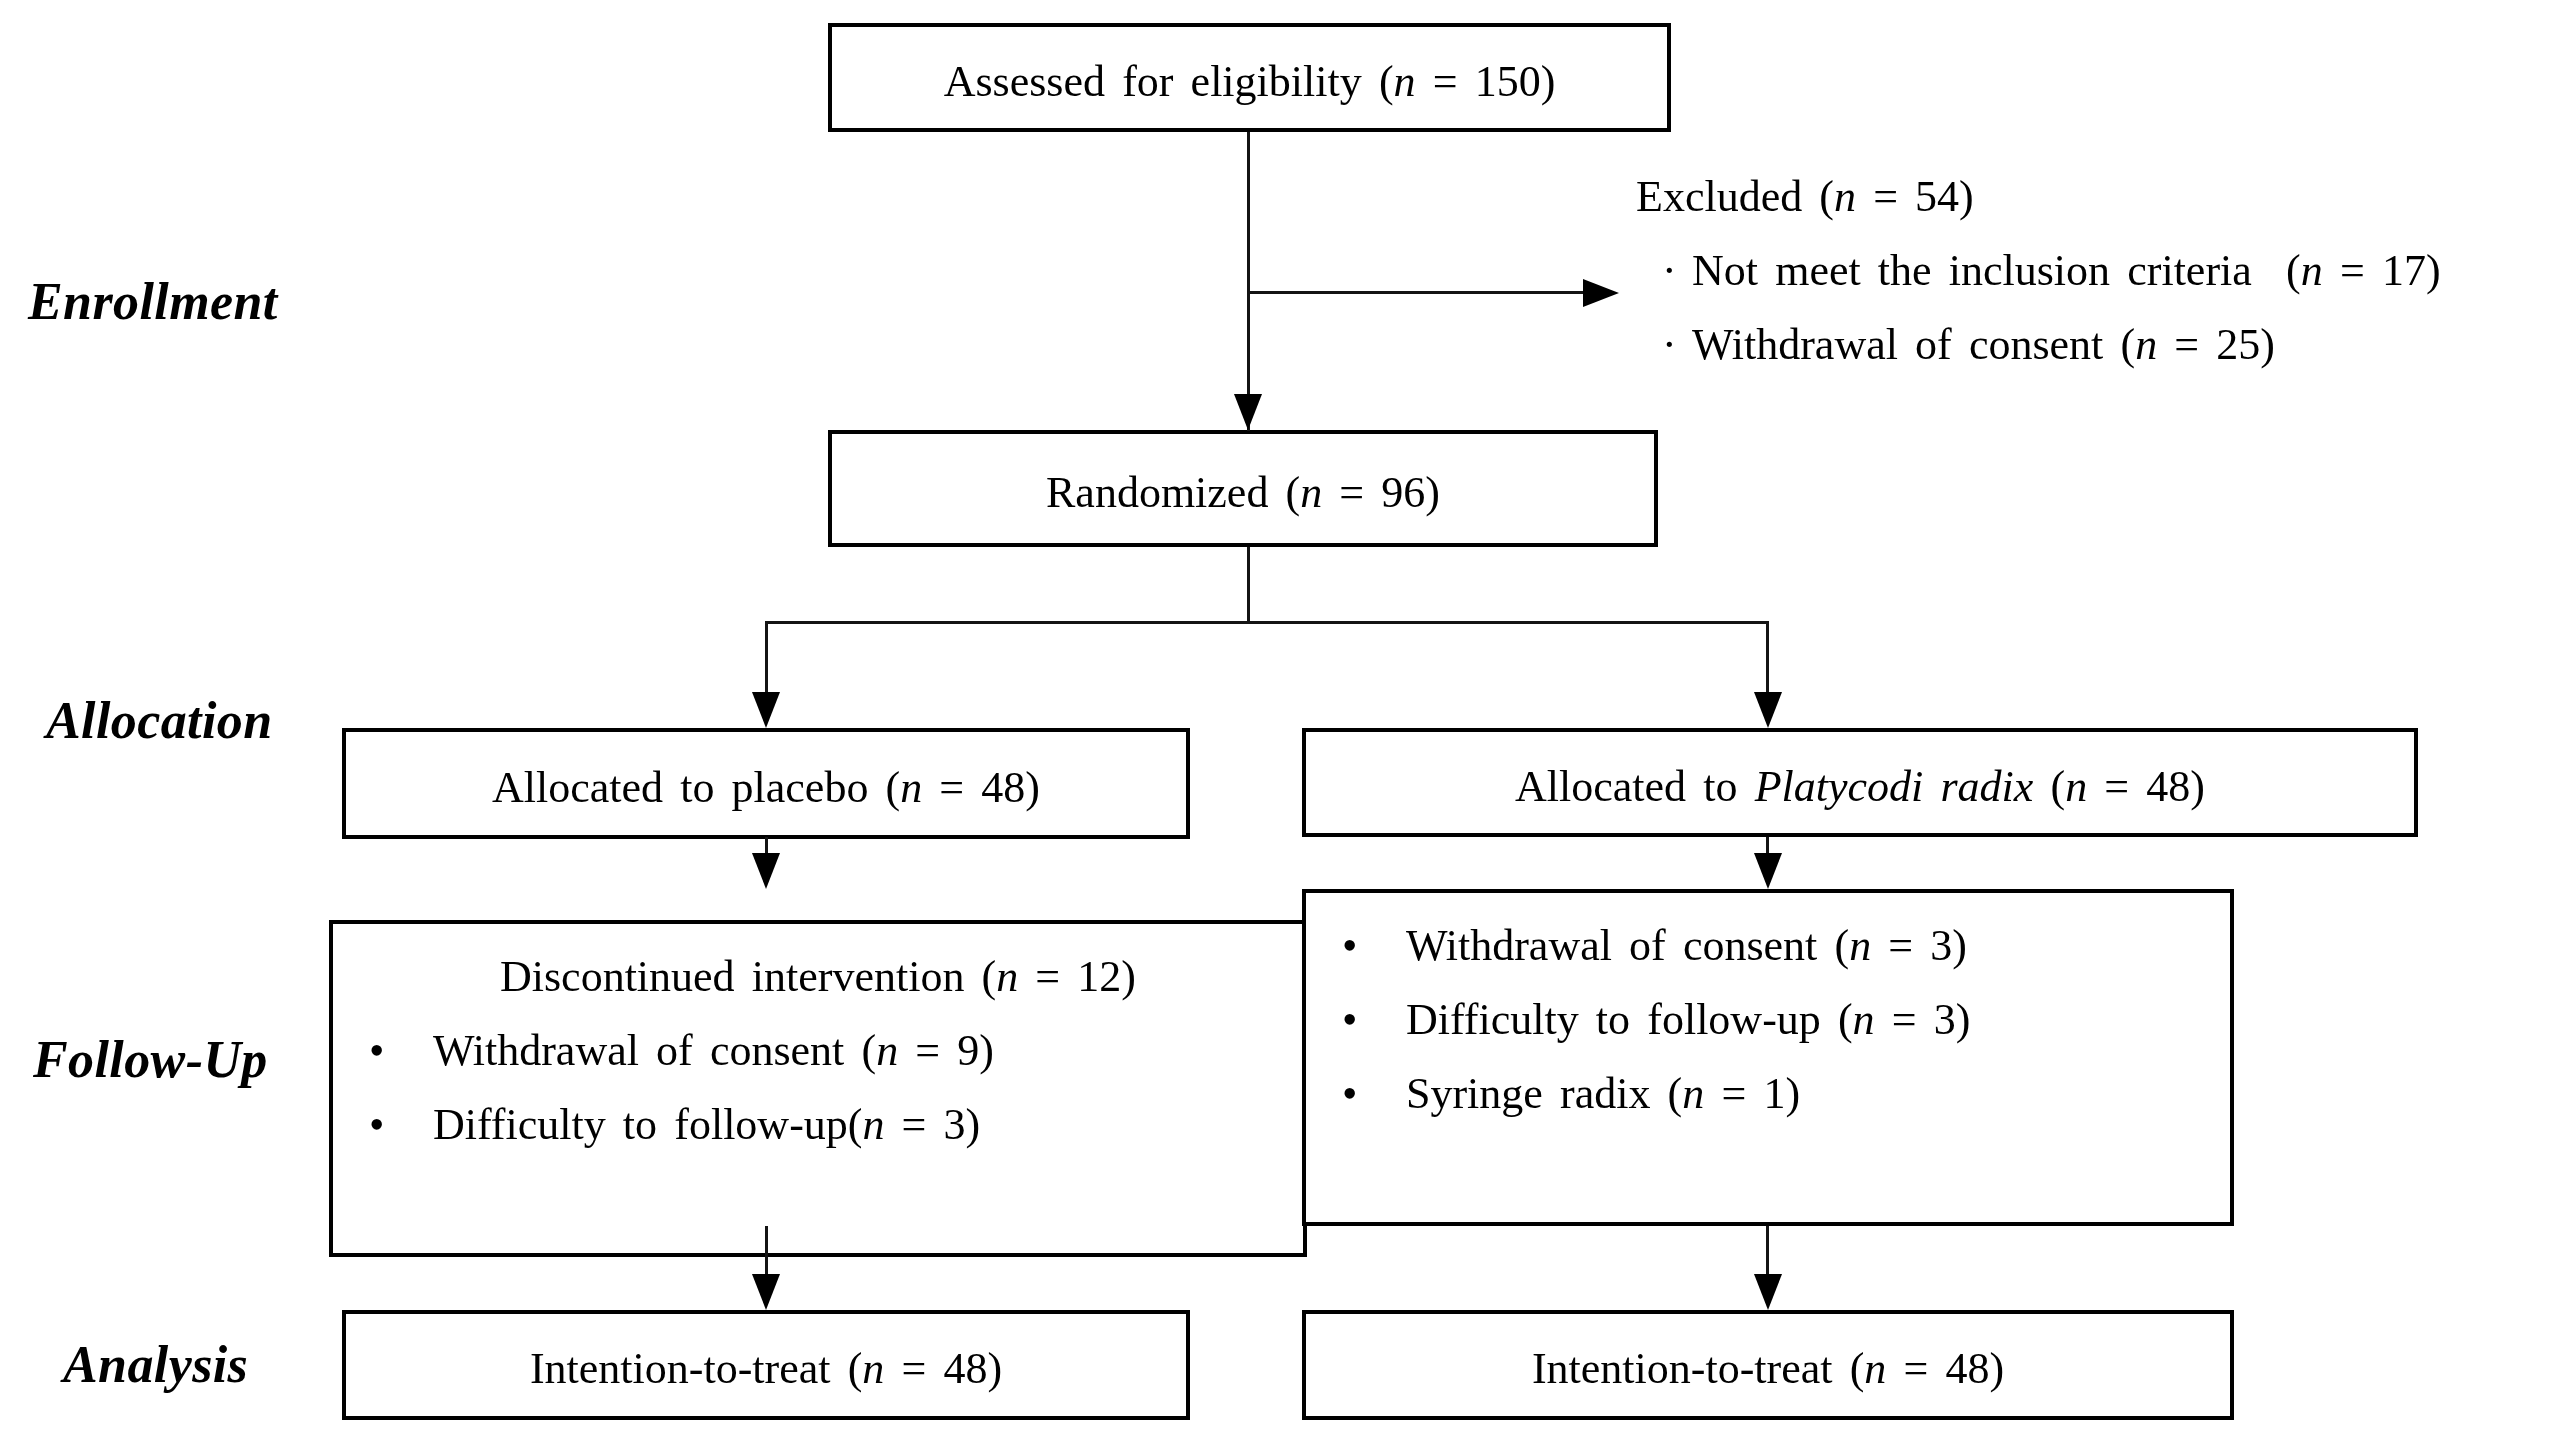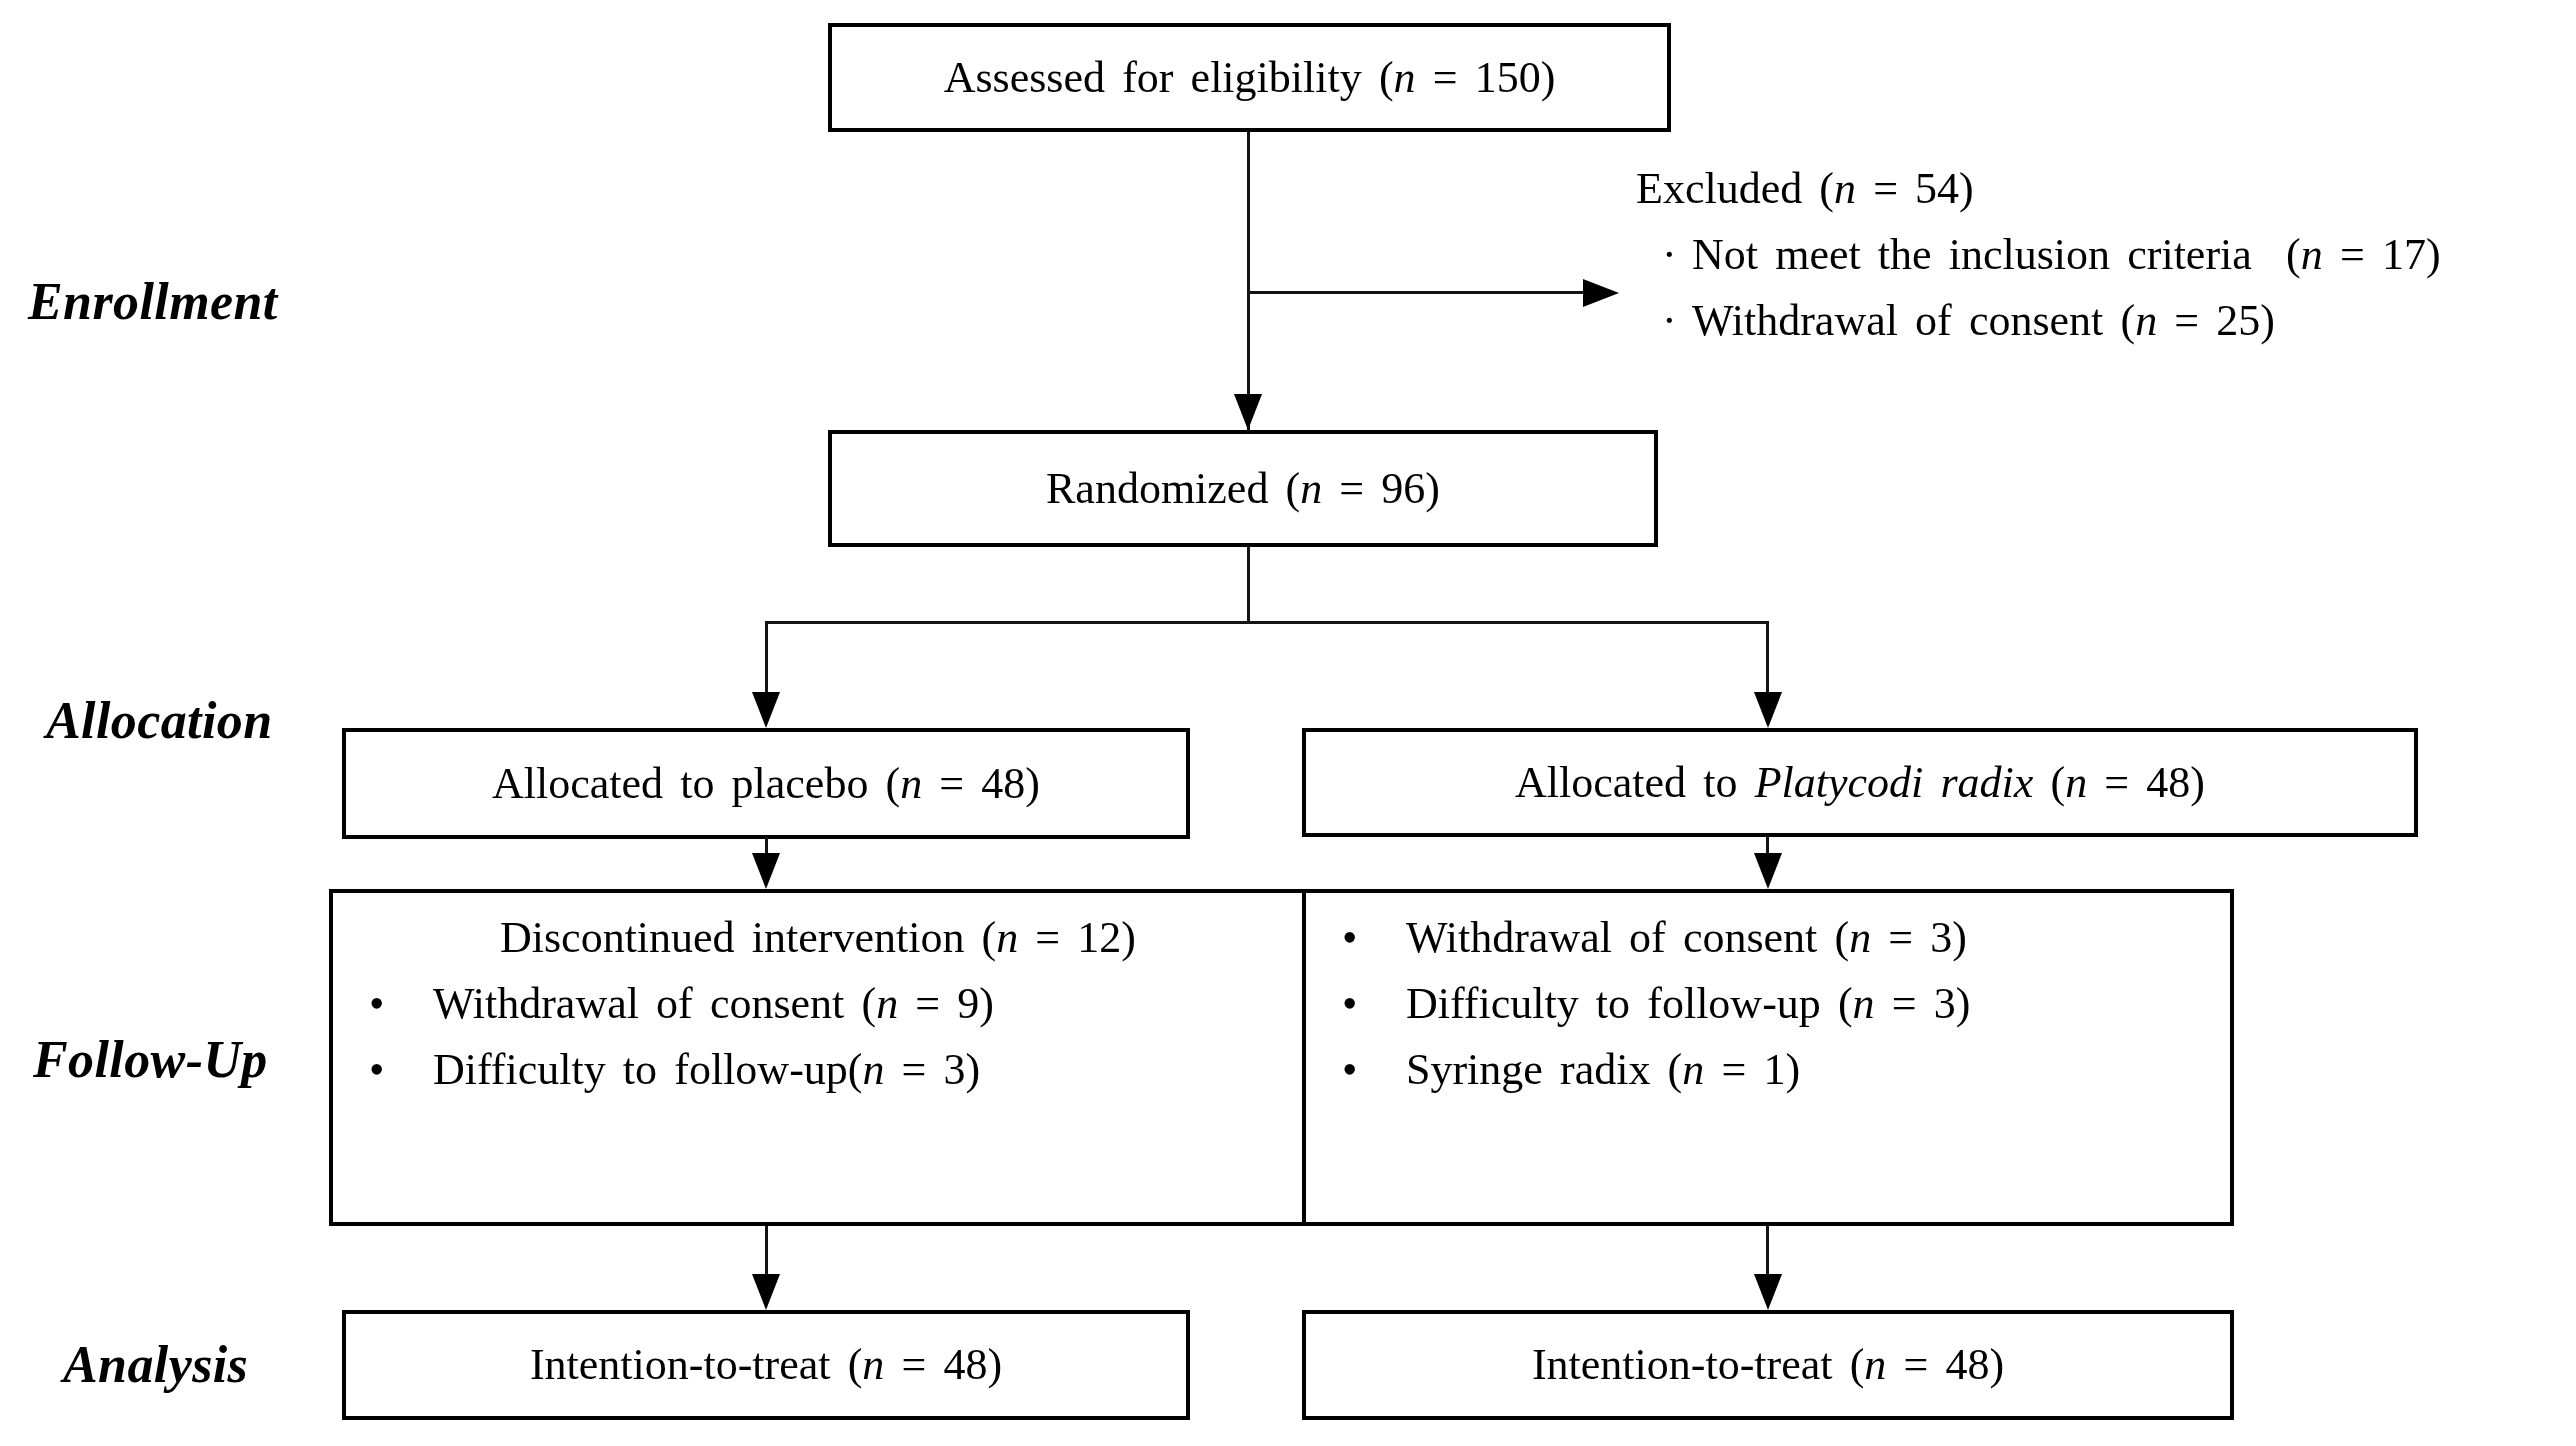--- a/index.html
+++ b/index.html
@@ -6,21 +6,21 @@
   .canvas{
     position:relative;width:2576px;height:1447px;background:#ffffff;
     font-family:"Liberation Serif","DejaVu Serif",serif;
     font-size:44px;color:#000;word-spacing:0.14em;overflow:hidden;
   }
   .box{
     position:absolute;box-sizing:border-box;border:4.1px solid #000;background:#fff;
     display:flex;flex-direction:column;justify-content:center;
   }
   .box.list{justify-content:flex-start;padding-top:11.5px;}
-  .line{white-space:pre;line-height:66px;}
+  .line{white-space:pre;line-height:66px;margin-top:8px;}
   .line.center{text-align:center;}
   .line.bulleted{padding-left:36px;}
   .line .bullet{display:inline-block;width:64px;}
   .excluded{position:absolute;left:1636px;top:156px;}
   .excluded .line.bulleted{padding-left:26px;}
   .excluded .line .bullet{width:30px;}
   .stage-label{
     position:absolute;font-weight:bold;font-style:italic;
     font-size:52px;line-height:59px;letter-spacing:0.4px;
   }
@@ -57,21 +57,21 @@
     </div>
 
   <div class="box" style="left:342px;top:728px;width:848px;height:111px">
       <div class="line center"><span>Allocated to placebo</span> (<em>n</em> = 48)</div>
     </div>
 
   <div class="box" style="left:1302px;top:728px;width:1116px;height:109px">
       <div class="line center"><span>Allocated to </span><em>Platycodi radix</em> (<em>n</em> = 48)</div>
     </div>
 
-  <div class="box list" style="left:329px;top:889px;width:978px;height:337px">
+  <div class="box list" style="left:329px;top:920px;width:978px;height:337px">
       <div class="line center"><span>Discontinued intervention</span> (<em>n</em> = 12)</div>
       <div class="line bulleted"><span class="bullet">•</span><span>Withdrawal of consent</span> (<em>n</em> = 9)</div>
       <div class="line bulleted"><span class="bullet">•</span><span>Difficulty to follow-up</span>(<em>n</em> = 3)</div>
     </div>
 
   <div class="box list" style="left:1302px;top:889px;width:932px;height:337px">
       <div class="line bulleted"><span class="bullet">•</span><span>Withdrawal of consent</span> (<em>n</em> = 3)</div>
       <div class="line bulleted"><span class="bullet">•</span><span>Difficulty to follow-up</span> (<em>n</em> = 3)</div>
       <div class="line bulleted"><span class="bullet">•</span><span>Syringe radix</span> (<em>n</em> = 1)</div>
     </div>

